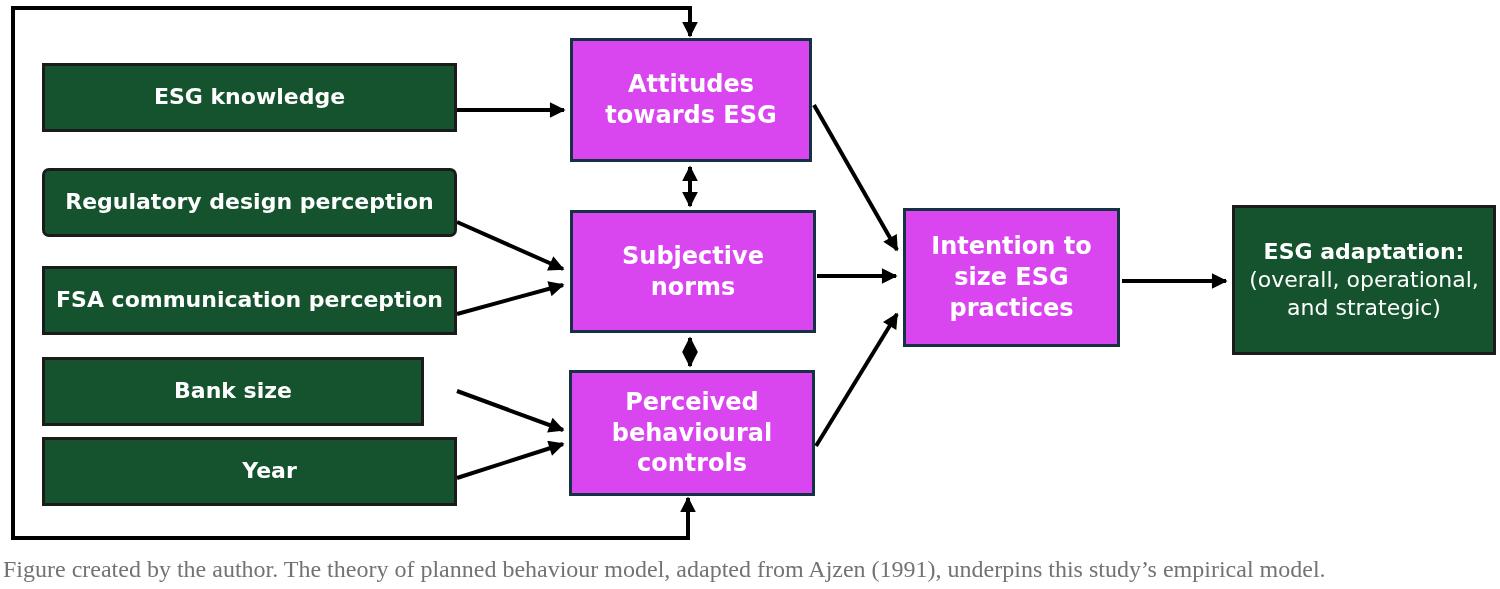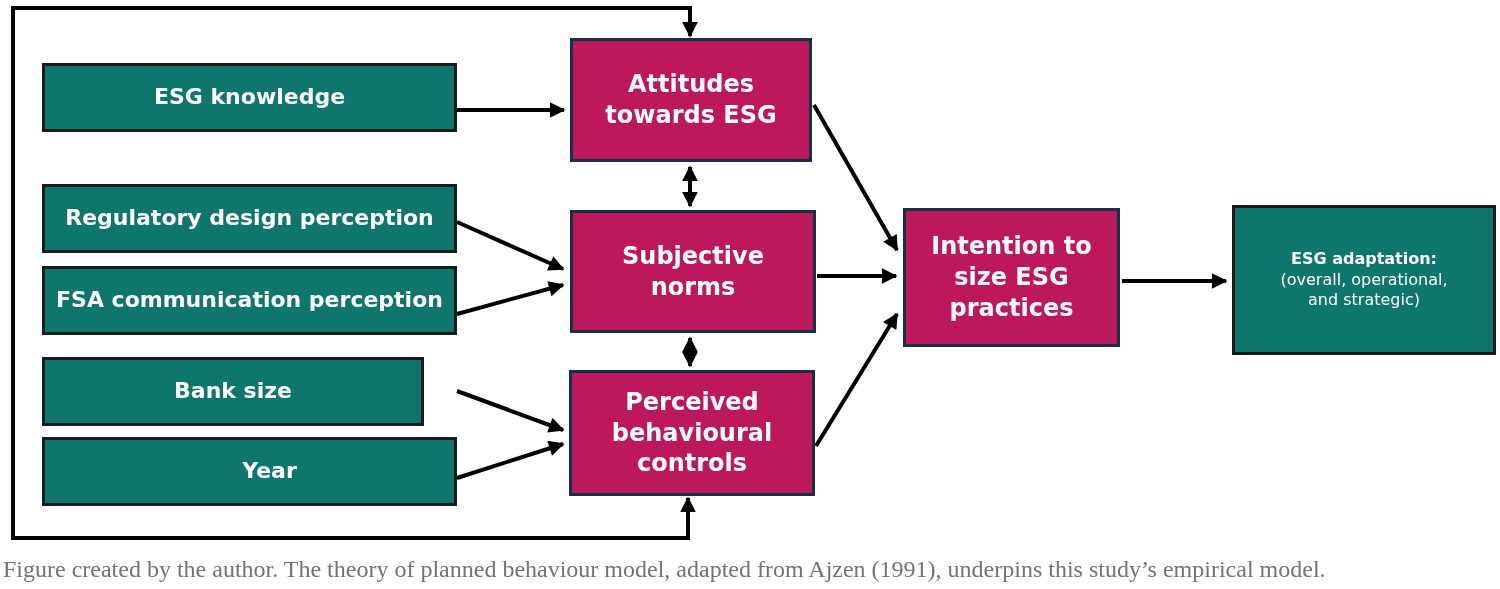--- a/index.html
+++ b/index.html
@@ -26,31 +26,31 @@
     align-items: center;
     justify-content: center;
     text-align: center;
     color: #ffffff;
     font-weight: bold;
     z-index: 2;
     line-height: 1.28;
   }
   .box .line { white-space: nowrap; }
   .gray {
-    background: #0f766e;
+    background: #14532d;
     border: 3px solid #1b1b1b;
     font-size: 22px;
   }
   .dark {
-    background: #be185d;
+    background: #d946ef;
     border: 3px solid #153245;
     font-size: 24px;
   }
   .adaptation-box {
-    font-size: 16px;
+    font-size: 22px;
     justify-content: center;
   }
   .adaptation-box .subline { font-weight: normal; }
   #caption {
     position: absolute;
     left: 3px;
     top: 556px;
     width: 1494px;
     font-family: "Liberation Serif", serif;
     font-size: 24px;
@@ -89,21 +89,21 @@
     <line x1="817" y1="276" x2="896" y2="276" stroke="#000000" stroke-width="4" marker-end="url(#ah)"></line>
     <line x1="816" y1="446" x2="897" y2="314" stroke="#000000" stroke-width="4" marker-end="url(#ah)"></line>
 
     <line x1="1122" y1="281" x2="1226" y2="281" stroke="#000000" stroke-width="4" marker-end="url(#ah)"></line>
   </svg>
 
   <div class="box gray" style="left:42px; top:63px; width:415px; height:69px;">
     <span class="line">ESG knowledge</span>
   </div>
 
-  <div class="box gray" style="left:42px; top:184px; width:415px; height:69px;">
+  <div class="box gray" style="left:42px; top:168px; width:415px; height:69px;border-radius:7px;">
     <span class="line">Regulatory design perception</span>
   </div>
 
   <div class="box gray" style="left:42px; top:266px; width:415px; height:69px;">
     <span class="line">FSA communication perception</span>
   </div>
 
   <div class="box gray" style="left:42px; top:357px; width:382px; height:69px;">
     <span class="line">Bank size</span>
   </div>

